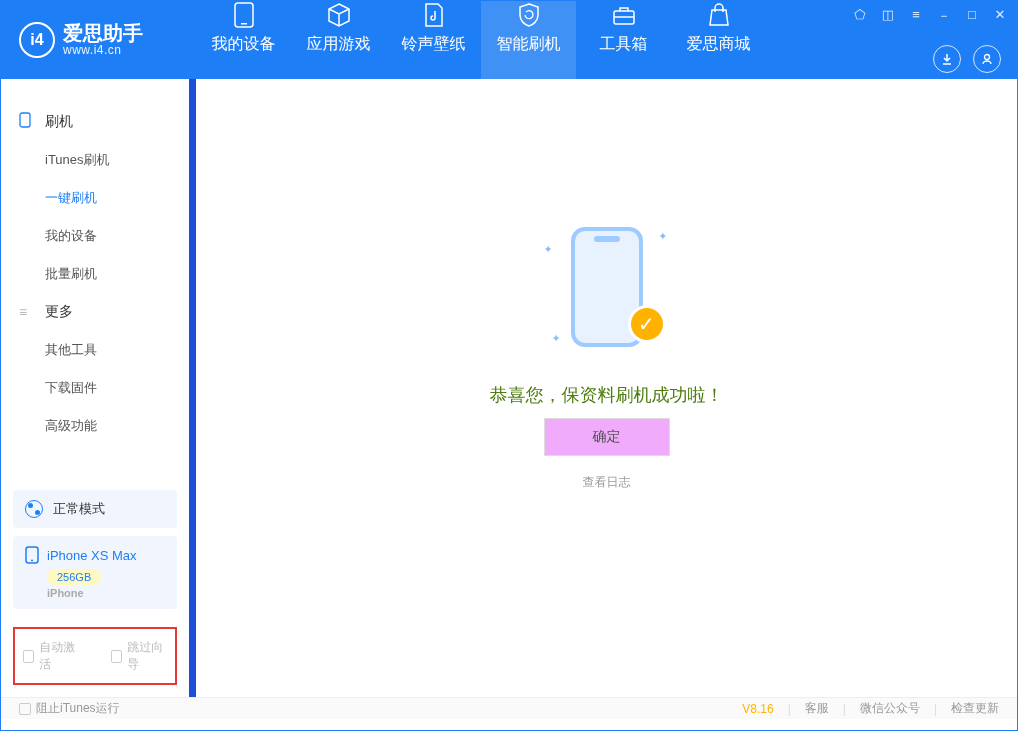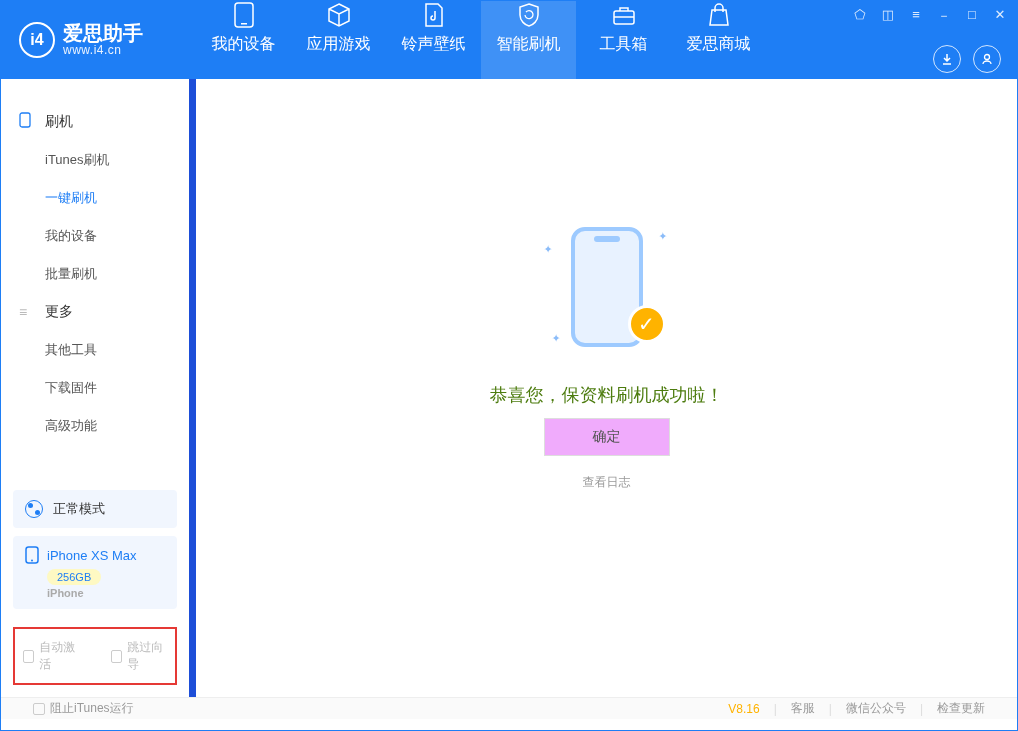--- a/index.html
+++ b/index.html
@@ -42,21 +42,21 @@
 .main { flex: 1; display: flex; flex-direction: column; align-items: center; justify-content: center; padding-bottom: 60px; }
 .success-img { width: 130px; height: 130px; position: relative; margin-bottom: 28px; }
 .phone { width: 72px; height: 120px; border: 4px solid #9dcaff; border-radius: 14px; background: #e8f2ff; position: absolute; left: 29px; top: 2px; }
 .phone::before { content: ""; position: absolute; top: 5px; left: 50%; transform: translateX(-50%); width: 26px; height: 6px; background: #9dcaff; border-radius: 3px; }
 .check-badge { position: absolute; right: 6px; bottom: 12px; width: 38px; height: 38px; background: #ffb300; border-radius: 50%; border: 3px solid #fff; display: flex; align-items: center; justify-content: center; color: #fff; font-size: 20px; }
 .spark { position: absolute; font-size: 11px; color: #8bbcf9; }
 .spark.s1 { left: 2px; top: 18px; } .spark.s2 { right: 4px; top: 5px; } .spark.s3 { left: 10px; bottom: 10px; }
 .success-text { font-size: 18px; color: #4d7c0f; margin-bottom: 11px; }
 .ok-btn { padding: 9px 48px; border: 1px solid #ddd; background: #f0abfc; font-size: 14px; color: #555; cursor: pointer; margin-bottom: 18px; }
 .log-link { font-size: 12px; color: #999; cursor: pointer; }
-.footer { height: 22px; border-top: 1px solid #eee; display: flex; align-items: center; padding: 0 32px; font-size: 12px; color: #999; background: #fafafa; }
+.footer { height: 22px; border-top: 1px solid #eee; display: flex; align-items: center; padding: 0 18px; font-size: 12px; color: #999; background: #fafafa; }
 .footer .f-check { display: flex; align-items: center; gap: 5px; }
 .footer .f-check .cb { width: 12px; height: 12px; border: 1px solid #ccc; border-radius: 2px; }
 .footer-right { margin-left: auto; display: flex; align-items: center; gap: 14px; }
 .footer-right .sep { color: #ddd; }
 .ver { color: #ffb300; font-weight: 500; }
 .f-link { cursor: pointer; }
 </style>
 </head>
 <body>
 

